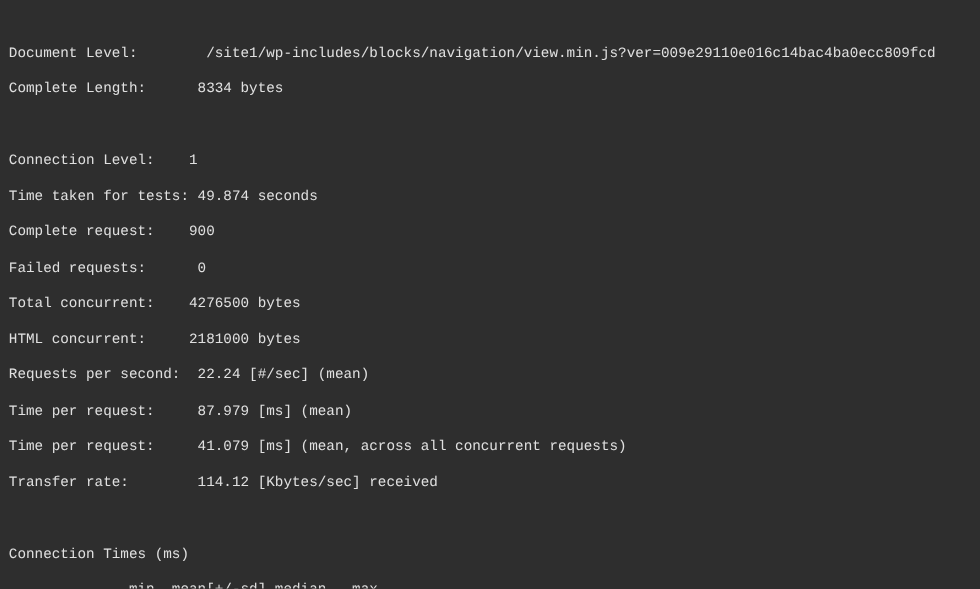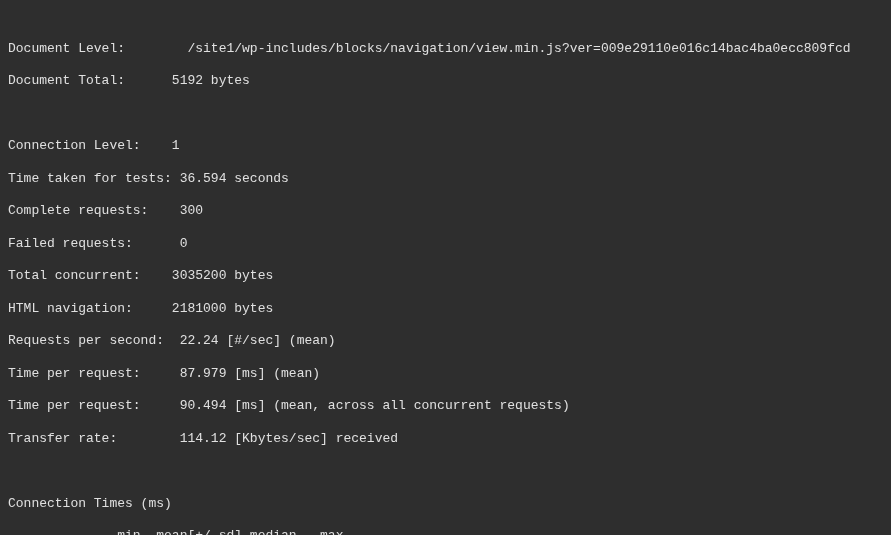--- a/index.html
+++ b/index.html
@@ -17,31 +17,31 @@
       overflow: hidden;
     }
     .line {
       display: block;
     }
   </style>
 </head>
 <body>
 
 <span class="line"><span>Document Level:</span><span>        </span><span>/site1/wp-includes/blocks/navigation/view.min.js?ver=009e29110e016c14bac4ba0ecc809fcd</span></span>
-<span class="line"><span>Document Total:</span><span>      </span><span>5192 bytes</span></span>
+<span class="line"><span>Complete Length:</span><span>      </span><span>8334 bytes</span></span>
 <span class="line"> </span>
 <span class="line"><span>Connection Level:</span><span>    </span><span>1</span></span>
-<span class="line"><span>Time taken for tests:</span><span> </span><span>36.594 seconds</span></span>
-<span class="line"><span>Complete requests:</span><span>    </span><span>300</span></span>
+<span class="line"><span>Time taken for tests:</span><span> </span><span>49.874 seconds</span></span>
+<span class="line"><span>Complete request:</span><span>    </span><span>900</span></span>
 <span class="line"><span>Failed requests:</span><span>      </span><span>0</span></span>
-<span class="line"><span>Total concurrent:</span><span>    </span><span>3035200 bytes</span></span>
-<span class="line"><span>HTML navigation:</span><span>     </span><span>2181000 bytes</span></span>
+<span class="line"><span>Total concurrent:</span><span>    </span><span>4276500 bytes</span></span>
+<span class="line"><span>HTML concurrent:</span><span>     </span><span>2181000 bytes</span></span>
 <span class="line"><span>Requests per second:</span><span>  </span><span>22.24 [#/sec] (mean)</span></span>
 <span class="line"><span>Time per request:</span><span>     </span><span>87.979 [ms] (mean)</span></span>
-<span class="line"><span>Time per request:</span><span>     </span><span>90.494 [ms] (mean, across all concurrent requests)</span></span>
+<span class="line"><span>Time per request:</span><span>     </span><span>41.079 [ms] (mean, across all concurrent requests)</span></span>
 <span class="line"><span>Transfer rate:</span><span>        </span><span>114.12 [Kbytes/sec] received</span></span>
 <span class="line"> </span>
 <span class="line">Connection Times (ms)</span>
 <span class="line">              min  mean[+/-sd] median   max</span>
 
 
 
 
 
 

